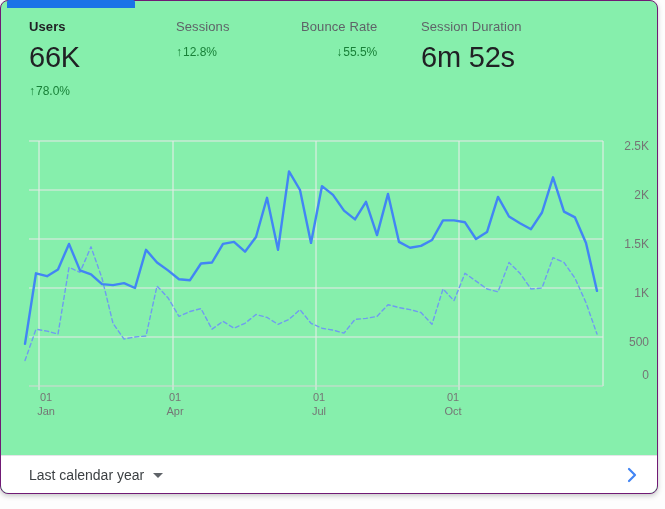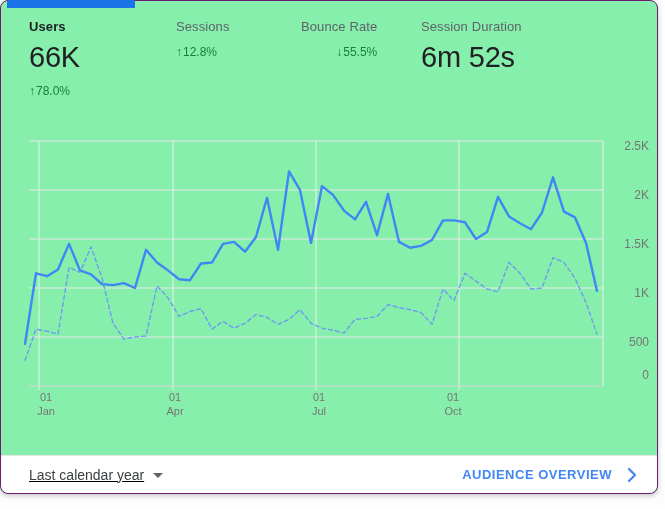--- a/index.html
+++ b/index.html
@@ -37,21 +37,21 @@
   .chart{position:absolute;left:0;top:123px;width:656px;height:305px;}
   .chart svg{display:block;}
   .chart text{font-family:"Liberation Sans","DejaVu Sans",sans-serif;}
 
   
   .footer{
     position:absolute;left:0;right:0;bottom:0;height:38px;
     border-top:1px solid #e4e6e8;display:flex;align-items:center;
     padding:0 20px 0 28px;background:#fff;border-radius:0 0 8px 8px;
   }
-  .range-selector{display:flex;align-items:center;gap:9px;cursor:pointer;text-decoration:underline;}
+  .range-selector{display:flex;align-items:center;gap:9px;cursor:pointer;}
   .range-label{font-size:14px;color:#3c4043;}
   .caret-down{width:0;height:0;border-left:5px solid transparent;border-right:5px solid transparent;border-top:5px solid #5f6368;margin-top:2px;}
   .footer-spacer{flex:1;}
   .overview-link{display:flex;align-items:center;gap:15px;cursor:pointer;}
   .overview-link span{font-size:13px;font-weight:700;letter-spacing:.5px;color:var(--link);}
 </style>
 </head>
 <body>
 
 <div class="stage">
@@ -115,21 +115,20 @@
         </svg>
     </div>
 
     <div class="footer">
       <div class="range-selector">
         <span class="range-label">Last calendar year</span>
         <span class="caret-down"></span>
       </div>
       <div class="footer-spacer"></div>
       <div class="overview-link">
-        <span>AUDIENCE OVERVIEW</span>
         <svg width="10" height="16" viewBox="0 0 10 16">
           <path d="M2 2 L8 8 L2 14" fill="none" stroke="#4285f4" stroke-width="2.2" stroke-linecap="round" stroke-linejoin="round"></path>
         </svg>
       </div>
     </div>
   </div>
 
   <div class="tab-indicator"></div>
 </div>
 

